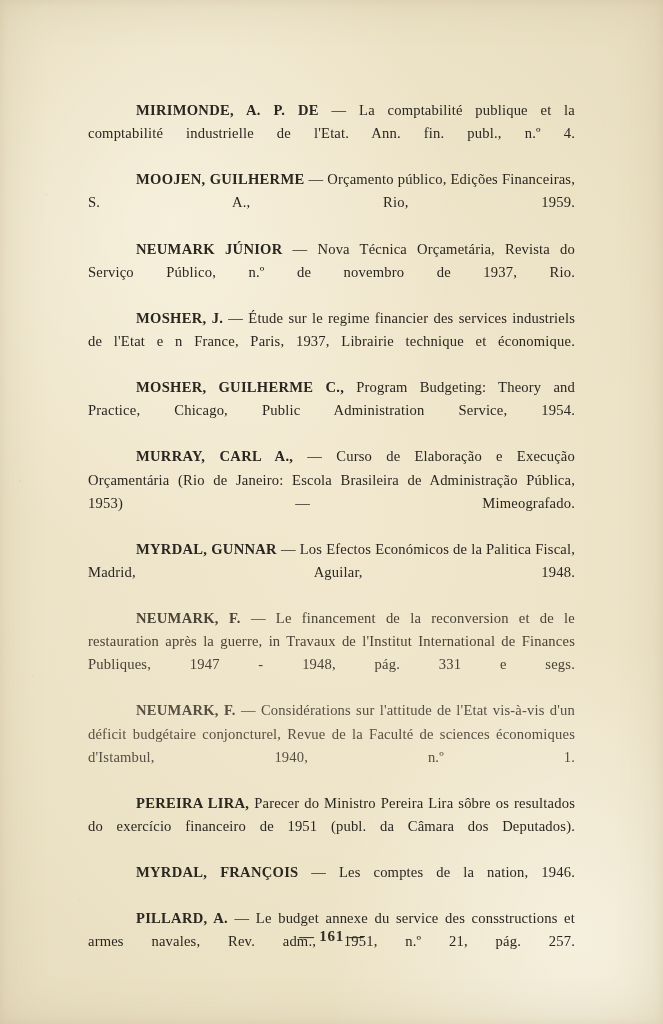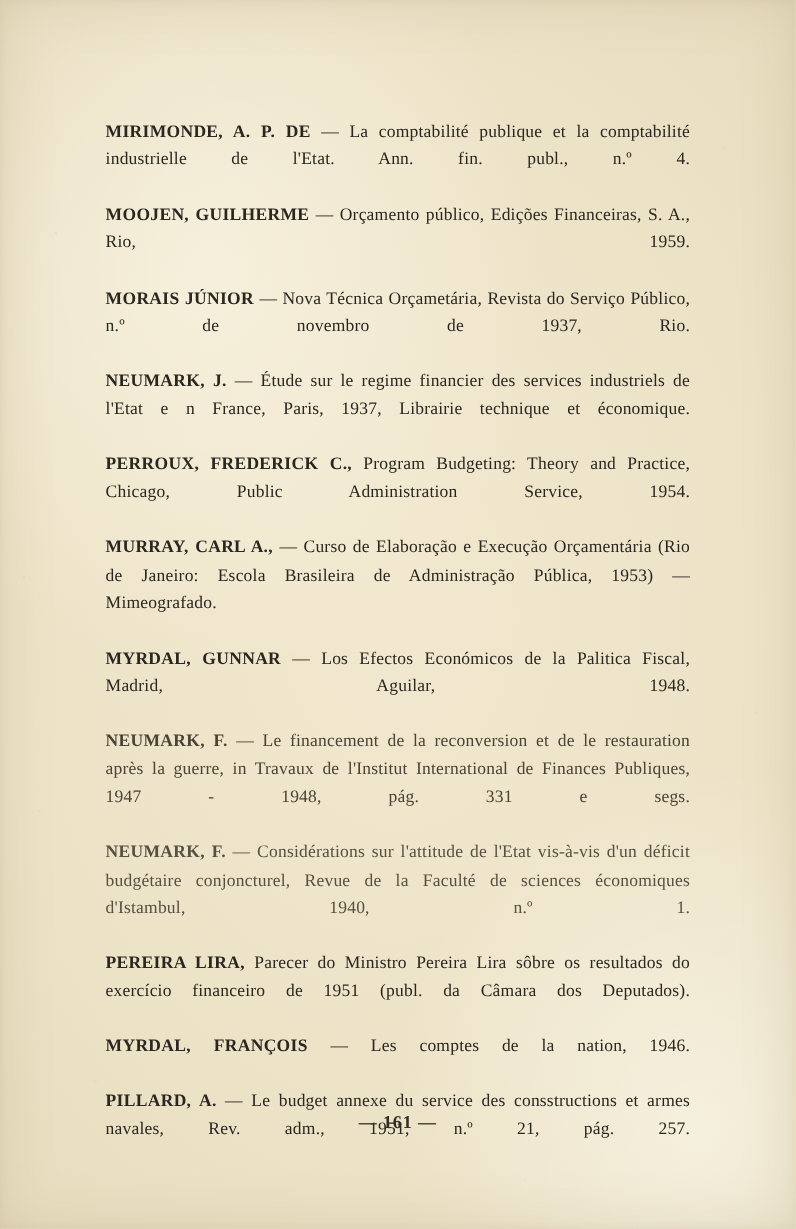--- a/index.html
+++ b/index.html
@@ -71,20 +71,21 @@
   }
   
   .entry::after {
     content: "";
     display: inline-block;
     width: 100%;
   }
   .au {
     font-weight: bold;
     letter-spacing: 0.018em;
+    margin-left: 48px;
   }
 
   
   .faint      { color: #4a4336; }
   .faint-more { color: #565042; }
 
   
   #folio {
     position: absolute;
     top: 928px;
@@ -98,23 +99,23 @@
   }
 </style>
 </head>
 <body>
 
 <div id="page">
 
   <div id="text-block">
       <p class="entry"><span class="au">MIRIMONDE, A. P. DE</span><span> — La comptabilité publique et la comptabilité industrielle de l'Etat. Ann. fin. publ., n.º 4.</span></p>
       <p class="entry"><span class="au">MOOJEN, GUILHERME</span><span> — Orçamento público, Edições Financeiras, S. A., Rio, 1959.</span></p>
-      <p class="entry"><span class="au">MORAIS JÚNIOR</span><span> — Nova Técnica Orçametária, Revista do Serviço Público, n.º de novembro de 1937, Rio.</span></p>
-      <p class="entry"><span class="au">NEUMARK, J.</span><span> — Étude sur le regime financier des services industriels de l'Etat e n France, Paris, 1937, Librairie technique et économique.</span></p>
-      <p class="entry"><span class="au">PERROUX, FREDERICK C.,</span><span> Program Budgeting: Theory and Practice, Chicago, Public Administration Service, 1954.</span></p>
+      <p class="entry"><span class="au">NEUMARK JÚNIOR</span><span> — Nova Técnica Orçametária, Revista do Serviço Público, n.º de novembro de 1937, Rio.</span></p>
+      <p class="entry"><span class="au">MOSHER, J.</span><span> — Étude sur le regime financier des services industriels de l'Etat e n France, Paris, 1937, Librairie technique et économique.</span></p>
+      <p class="entry"><span class="au">MOSHER, GUILHERME C.,</span><span> Program Budgeting: Theory and Practice, Chicago, Public Administration Service, 1954.</span></p>
       <p class="entry"><span class="au">MURRAY, CARL A.,</span><span> — Curso de Elaboração e Execução Orçamentária (Rio de Janeiro: Escola Brasileira de Administração Pública, 1953) — Mimeografado.</span></p>
       <p class="entry"><span class="au">MYRDAL, GUNNAR</span><span> — Los Efectos Económicos de la Palitica Fiscal, Madrid, Aguilar, 1948.</span></p>
       <p class="entry faint"><span class="au">NEUMARK, F.</span><span> — Le financement de la reconversion et de le restauration après la guerre, in Travaux de l'Institut International de Finances Publiques, 1947 - 1948, pág. 331 e segs.</span></p>
       <p class="entry faint-more"><span class="au">NEUMARK, F.</span><span> — Considérations sur l'attitude de l'Etat vis-à-vis d'un déficit budgétaire conjoncturel, Revue de la Faculté de sciences économiques d'Istambul, 1940, n.º 1.</span></p>
       <p class="entry"><span class="au">PEREIRA LIRA,</span><span> Parecer do Ministro Pereira Lira sôbre os resultados do exercício financeiro de 1951 (publ. da Câmara dos Deputados).</span></p>
       <p class="entry"><span class="au">MYRDAL, FRANÇOIS</span><span> — Les comptes de la nation, 1946.</span></p>
       <p class="entry"><span class="au">PILLARD, A.</span><span> — Le budget annexe du service des consstructions et armes navales, Rev. adm., 1951, n.º 21, pág. 257.</span></p>
     </div>
 
   <div id="folio">— 161 —</div>

